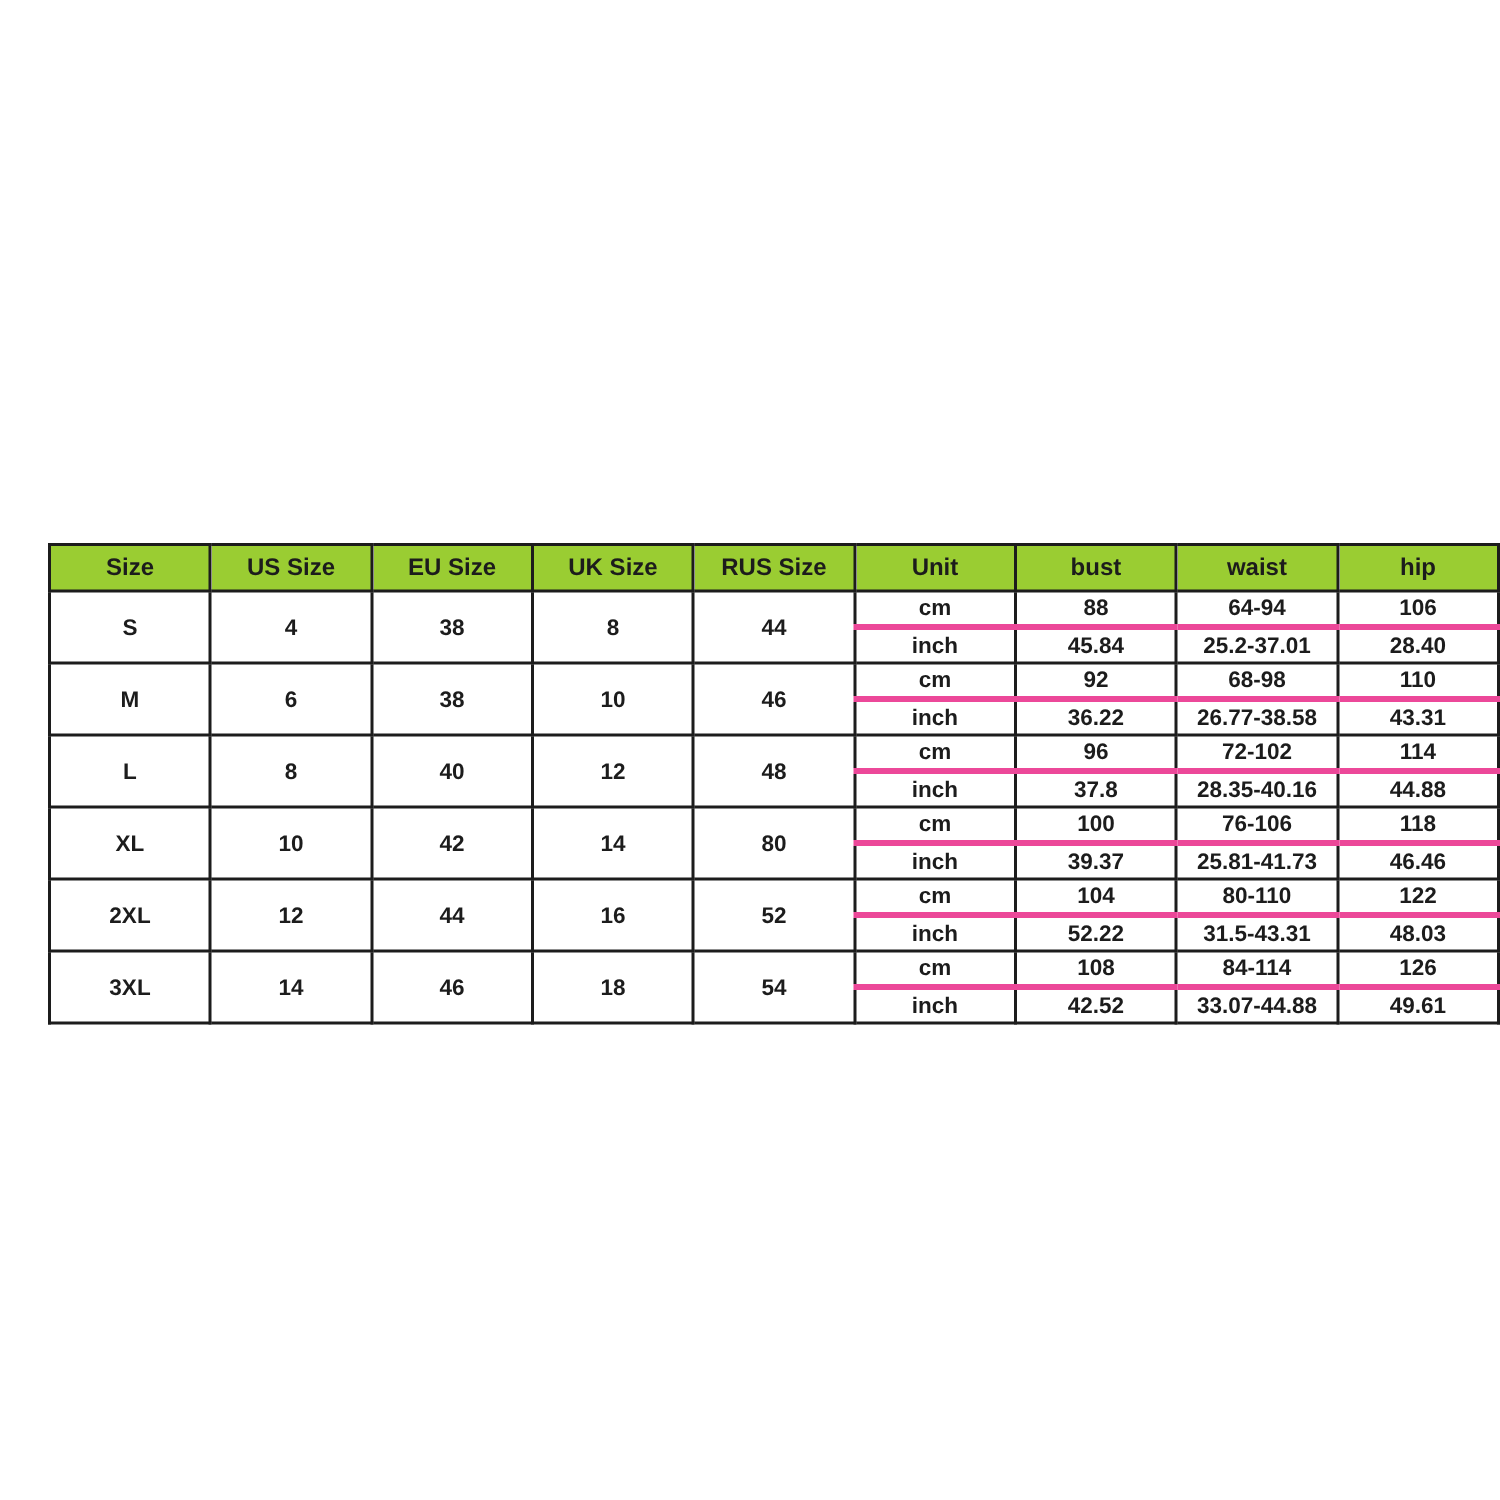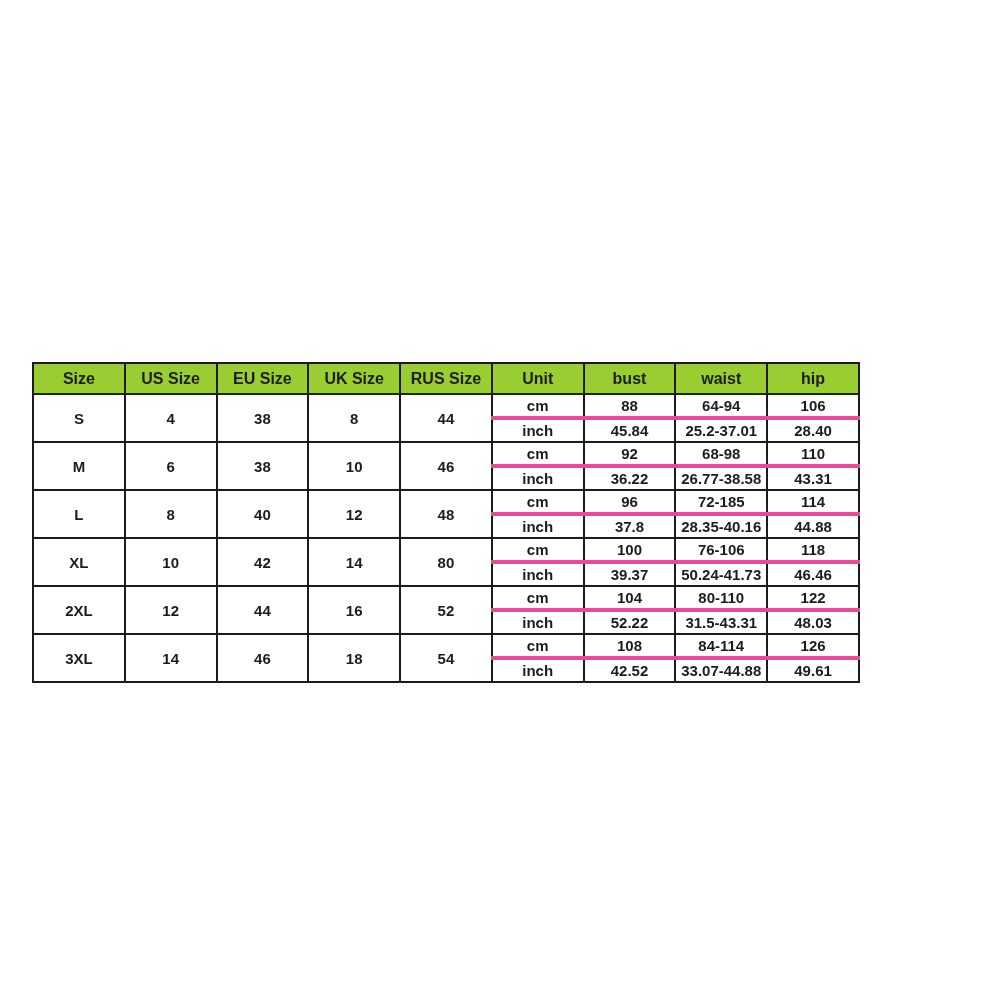--- a/index.html
+++ b/index.html
@@ -1,21 +1,21 @@
 <!DOCTYPE html>
 <html><head>
 <meta charset="utf-8">
 <style>
   html,body{margin:0;padding:0}
   body{
     width:1000px;height:1000px;background:#ffffff;
     font-family:"Liberation Sans",sans-serif;position:relative;
   }
   table.size-table{
-    position:absolute;left:32px;top:362px;width:828px;
+    position:absolute;left:32px;top:362px;width:968px;
     border-collapse:collapse;table-layout:fixed;
   }
   .size-table th,.size-table td{
     border:2px solid #1c1c1c;
     text-align:center;vertical-align:middle;
     font-weight:bold;color:#1c1c1c;padding:0;
     overflow:hidden;white-space:nowrap;
   }
   .size-table thead th{
     background:#9ACD32;height:29px;font-size:16px;
@@ -81,21 +81,21 @@
     </tr>
 
     <tr class="r-top">
       <td class="span2" rowspan="2">L</td>
       <td class="span2" rowspan="2">8</td>
       <td class="span2" rowspan="2">40</td>
       <td class="span2" rowspan="2">12</td>
       <td class="span2" rowspan="2">48</td>
       <td class="sub">cm</td>
       <td class="sub">96</td>
-      <td class="sub">72-185</td>
+      <td class="sub">72-102</td>
       <td class="sub">114</td>
     </tr>
     <tr class="r-bot">
       <td class="sub">inch</td>
       <td class="sub">37.8</td>
       <td class="sub">28.35-40.16</td>
       <td class="sub">44.88</td>
     </tr>
 
     <tr class="r-top">
@@ -105,21 +105,21 @@
       <td class="span2" rowspan="2">14</td>
       <td class="span2" rowspan="2">80</td>
       <td class="sub">cm</td>
       <td class="sub">100</td>
       <td class="sub">76-106</td>
       <td class="sub">118</td>
     </tr>
     <tr class="r-bot">
       <td class="sub">inch</td>
       <td class="sub">39.37</td>
-      <td class="sub">50.24-41.73</td>
+      <td class="sub">25.81-41.73</td>
       <td class="sub">46.46</td>
     </tr>
 
     <tr class="r-top">
       <td class="span2" rowspan="2">2XL</td>
       <td class="span2" rowspan="2">12</td>
       <td class="span2" rowspan="2">44</td>
       <td class="span2" rowspan="2">16</td>
       <td class="span2" rowspan="2">52</td>
       <td class="sub">cm</td>

